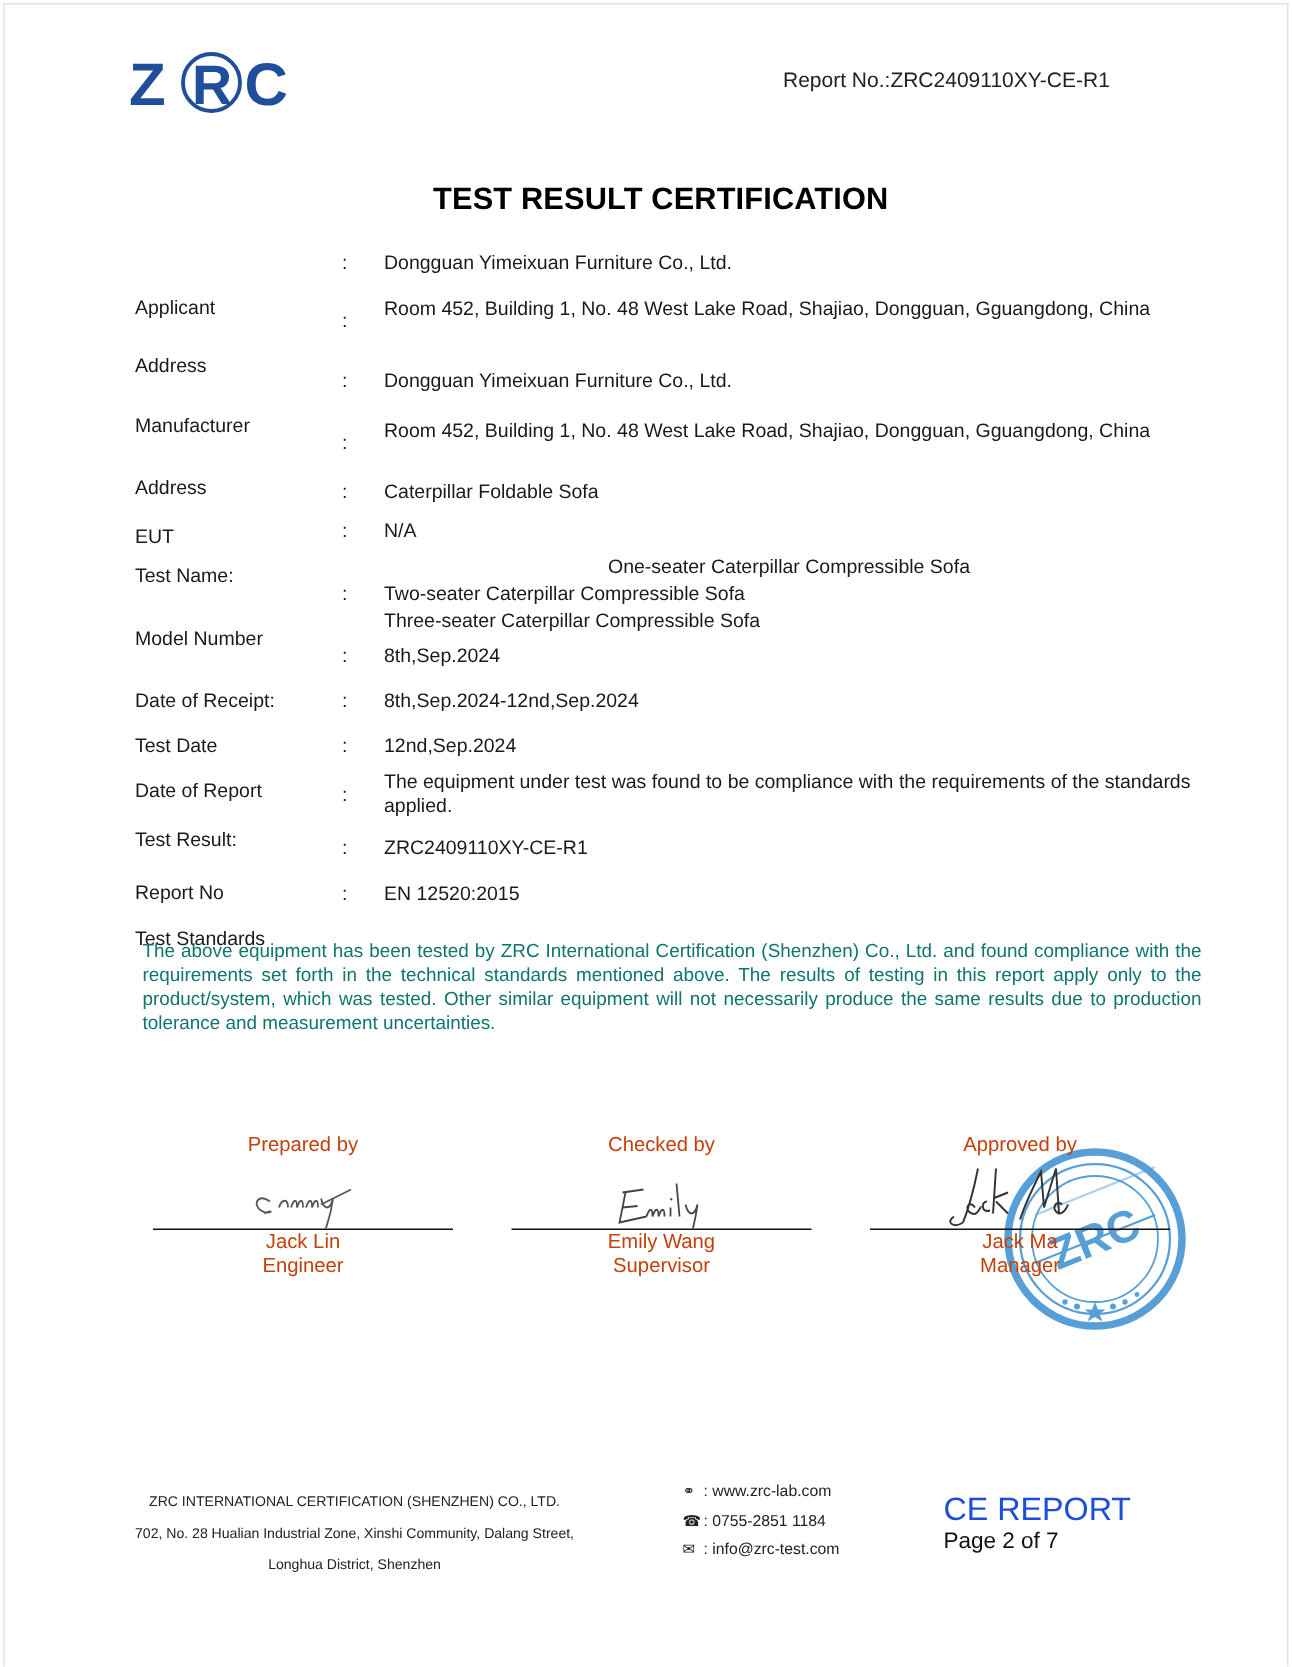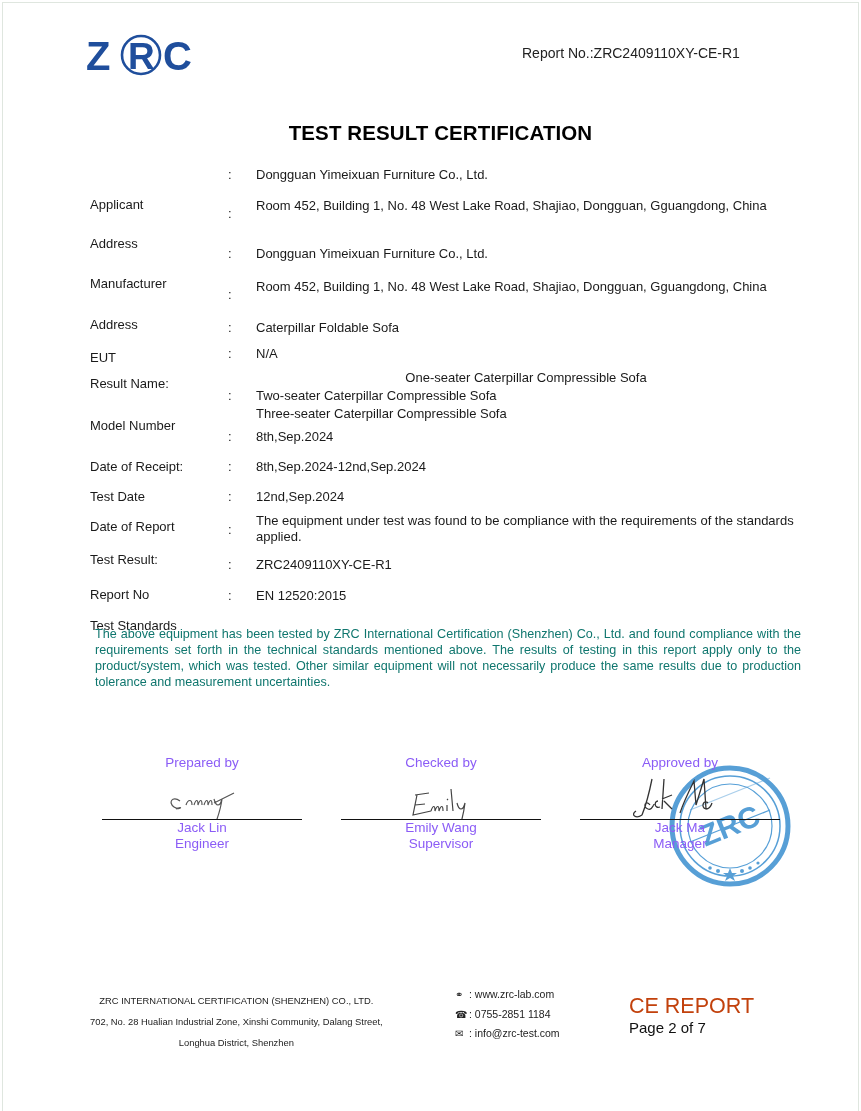--- a/index.html
+++ b/index.html
@@ -8,30 +8,30 @@
   .page { position: absolute; left: 2px; top: 2px; right: 2px; bottom: 0;
           border-left: 1px solid #dfe6df; border-top: 1px solid #dfe6df; border-right: 1px solid #dfe6df; background:#fff; }
   .logo { position: absolute; left: 86px; top: 30px; width: 112px; height: 48px; }
   .report-no-top { position: absolute; left: 522px; top: 45px; font-size: 14px; color: #222; }
   .title { position: absolute; left: 0; width: 881px; top: 121px; text-align: center; font-weight: bold; font-size: 20.5px; letter-spacing: 0.1px; color: #000; }
   .row { position: absolute; left: 90px; width: 700px; font-size: 13px; line-height: 16px; color: #1a1a1a; }
   .row .lbl { position: absolute; left: 0; top: 0; margin-top: 30px; }
   .row .col { position: absolute; left: 138px; top: 0; }
   .row .val { position: absolute; left: 166px; top: 0; width: 540px; }
   .para { position: absolute; left: 95px; top: 626px; width: 706px; font-size: 12.6px; line-height: 16px; text-align: justify; color: #0f766e; }
-  .sig { position: absolute; top: 755px; width: 200px; text-align: center; font-size: 13.5px; color: #8b5cf6; }
+  .sig { position: absolute; top: 755px; width: 200px; text-align: center; font-size: 13.5px; color: #c2410c; }
   .sig .role-title { height: 20px; }
   .sig .signature { height: 44px; position: relative; }
   .sig .line { border-top: 1.3px solid #111; margin: 0 auto; width: 200px; }
   .sig .name { line-height: 16px; }
   .stamp { position: absolute; left: 668px; top: 764px; width: 124px; height: 124px; }
   .footer-left { position: absolute; left: 90px; top: 990px; font-size: 9.4px; line-height: 21px; color: #222; text-align: center; }
   .footer-mid { position: absolute; left: 455px; top: 985px; font-size: 10.5px; line-height: 19.5px; color: #222; }
   .footer-mid span.ic { display:inline-block; width: 14px; font-size: 10px; }
-  .ce { position: absolute; left: 629px; top: 994px; font-size: 21.5px; color: #c2410c; }
+  .ce { position: absolute; left: 629px; top: 994px; font-size: 21.5px; color: #1d4ed8; }
   .pg { position: absolute; left: 629px; top: 1019px; font-size: 15px; color: #111; }
 </style>
 </head>
 <body>
 
 <div class="page"></div>
 
 <svg class="logo" viewBox="0 0 112 48">
   <text x="0" y="40" font-family="Liberation Sans, sans-serif" font-weight="bold" font-size="40" fill="#1f4e9c">Z</text>
   <circle cx="55" cy="25" r="19" fill="none" stroke="#1f4e9c" stroke-width="2.6"></circle>
@@ -62,21 +62,21 @@
   <span class="lbl">Address</span>
   <span class="col">:</span>
   <span class="val" style="top:-8px;">Room 452, Building 1, No. 48 West Lake Road, Shajiao, Dongguan, Gguangdong, China</span>
 </div>
 <div class="row" style="top:320px;">
   <span class="lbl">EUT</span>
   <span class="col">:</span>
   <span class="val">Caterpillar Foldable Sofa</span>
 </div>
 <div class="row" style="top:346px;">
-  <span class="lbl">Result Name:</span>
+  <span class="lbl">Test Name:</span>
   <span class="col">:</span>
   <span class="val">N/A</span>
 </div>
 <div class="row" style="top:388px;">
   <span class="lbl">Model Number</span>
   <span class="col">:</span>
   <span class="val" style="top:-19px;">
     <div style="line-height:18px;text-align:center;">One-seater Caterpillar Compressible Sofa</div>
     <div style="line-height:18px;">Two-seater Caterpillar Compressible Sofa</div>
     <div style="line-height:18px;">Three-seater Caterpillar Compressible Sofa</div>

